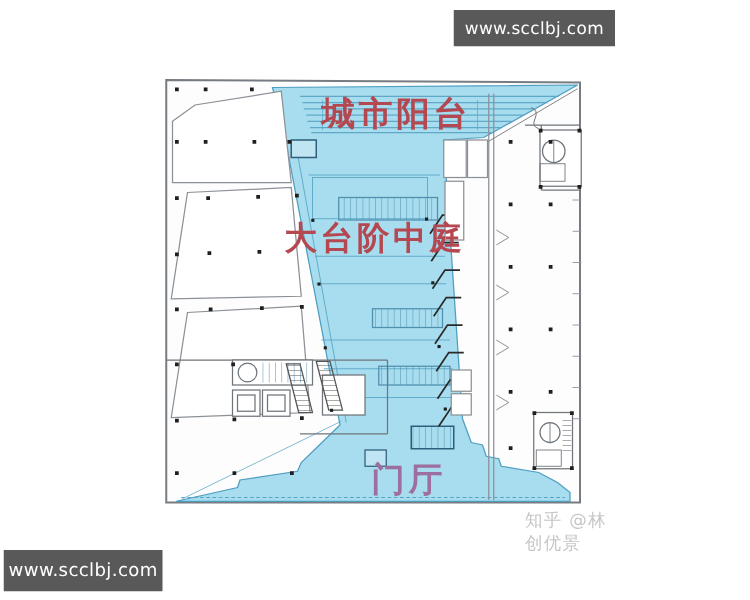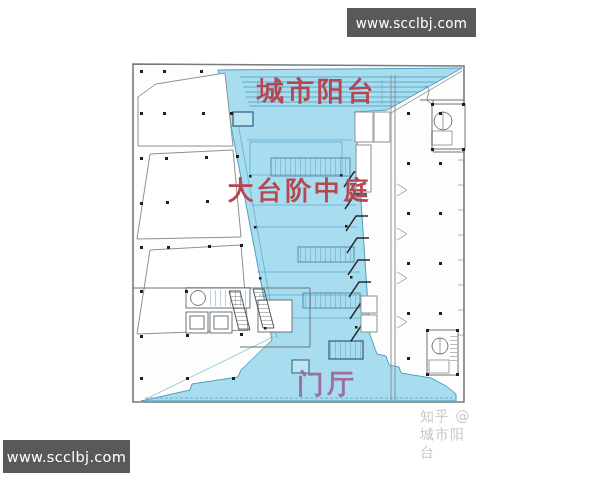--- a/index.html
+++ b/index.html
@@ -1,18 +1,19 @@
 <!DOCTYPE html>
 <html><head>
 <meta charset="utf-8">
 <style>
   html,body{margin:0;padding:0;background:#ffffff;}
   .stage{
     position:relative;width:476px;height:480px;background:#ffffff;overflow:hidden;
     font-family:"DejaVu Sans",sans-serif;
+    padding-left:16px;
   }
   .watermark{
     position:absolute;background:#595959;color:#ffffff;
     display:flex;align-items:center;justify-content:center;
     font-size:14px;letter-spacing:0.3px;
   }
   .watermark.tr{top:8px;right:0;width:129px;height:29px;font-size:13.5px;}
   .watermark.bl{left:3px;top:440px;width:127px;height:33px;font-size:14.5px;}
   .credit{
     position:absolute;left:420px;top:408px;color:#c6c6c6;font-size:14px;
@@ -207,16 +208,16 @@
         <rect x="456" y="373" width="3" height="3"></rect>
     </g>
 
     <g>
       <text class="plan-label" x="317" y="100" font-size="27" text-anchor="middle" fill="#b4474f">城市阳台</text>
       <text class="plan-label" x="300" y="199" font-size="26" text-anchor="middle" fill="#b4474f">大台阶中庭</text>
       <text class="plan-label" x="327" y="393" font-size="27" text-anchor="middle" fill="#9c6f9e">门厅</text>
     </g>
   </svg>
 
-  <div class="credit">知乎 @城市阳台</div>
+  <div class="credit">知乎 @林创优景</div>
 
   <div class="watermark bl">www.scclbj.com</div>
 </div>
 
 </body></html>

